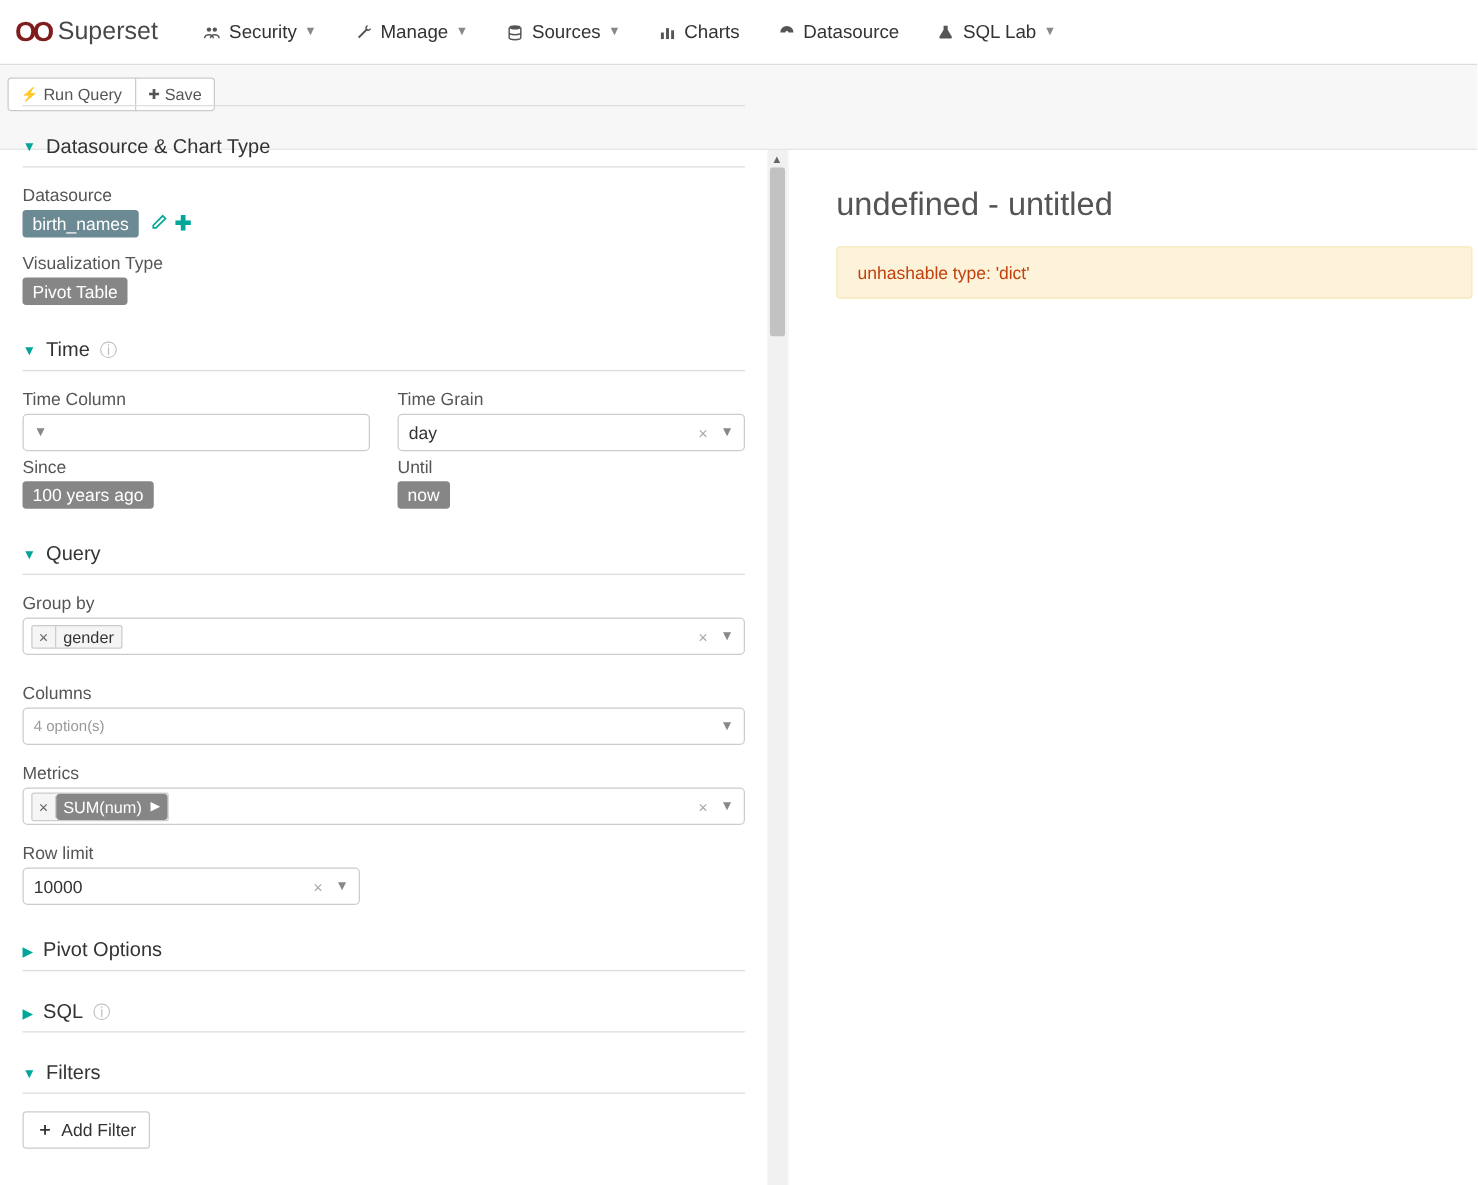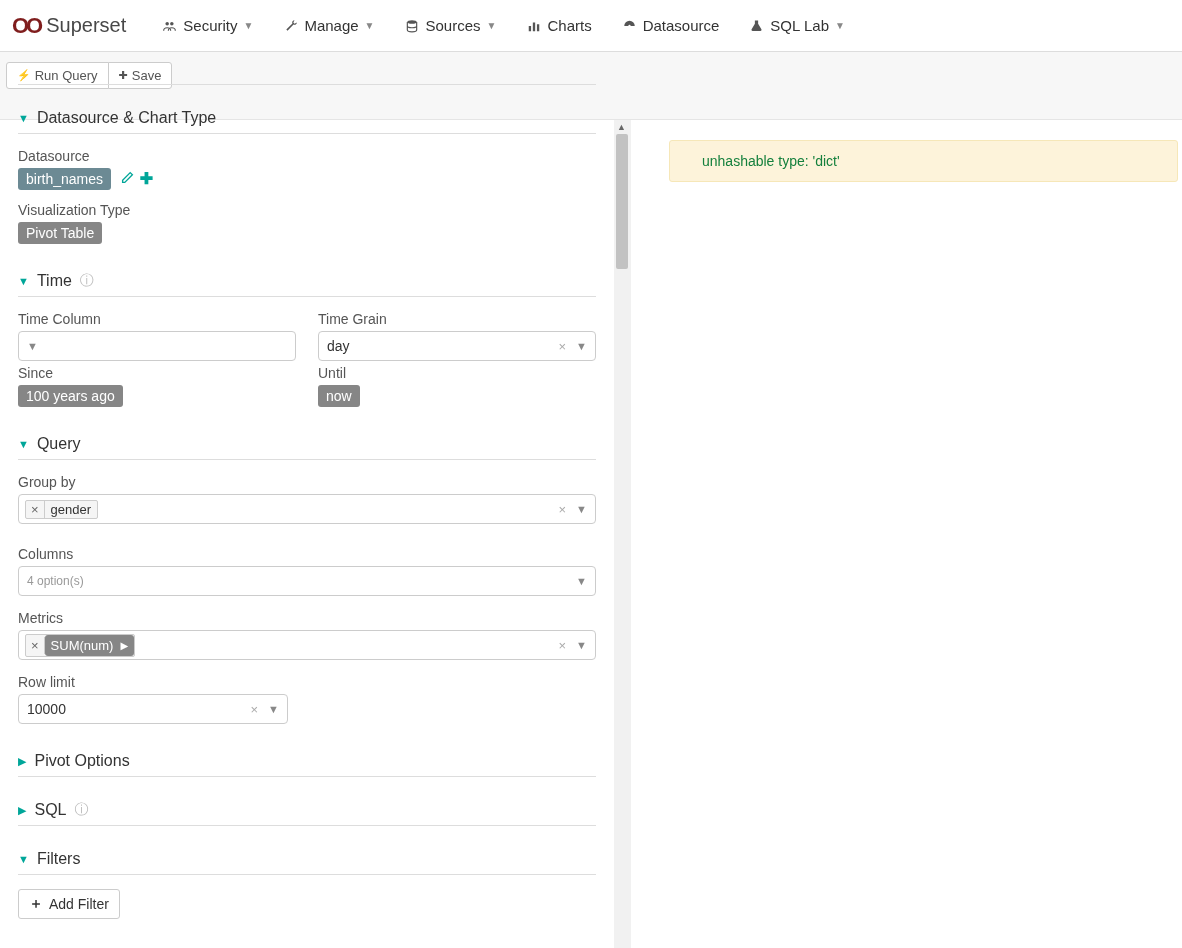--- a/index.html
+++ b/index.html
@@ -185,22 +185,22 @@
   .chart-title {
     font-size: 26px;
     font-weight: 500;
     color:#555;
     padding: 8px 0 18px 38px;
   }
   .alert {
     margin: 0 0 0 38px;
     background: #fdf3da;
     border: 1px solid #f6e7b8;
-    color: #15803d;
-    padding: 12px 32px;
+    color: #c2410c;
+    padding: 12px 16px;
     border-radius: 3px;
     width: calc(100% - 42px);
     font-size:14px;
   }
 </style>
 </head>
 <body>
 
 <div class="navbar">
   <div class="brand">
@@ -425,18 +425,19 @@
         <button class="small-btn">
           <span style="font-weight:bold;">＋</span>
           <span>Add Filter</span>
         </button>
       </div>
 
     </div>
   </div>
 
   <div class="right-pane">
+    <div class="chart-title">undefined - untitled</div>
     <div class="alert">
       <span>unhashable type: 'dict'</span>
     </div>
   </div>
 
 </div>
 
 </body></html>

